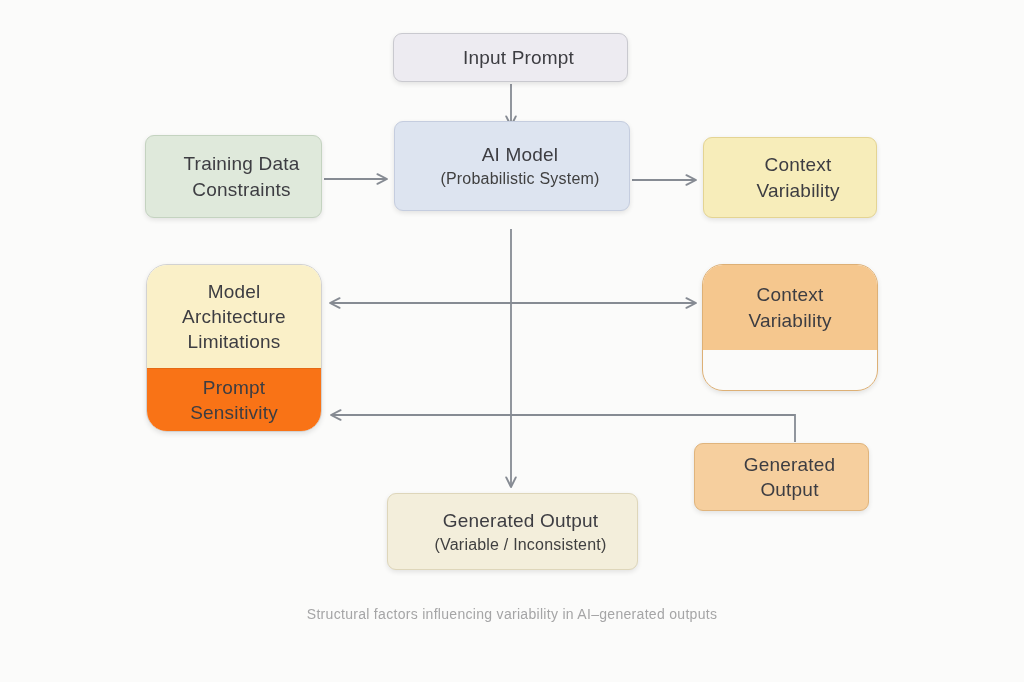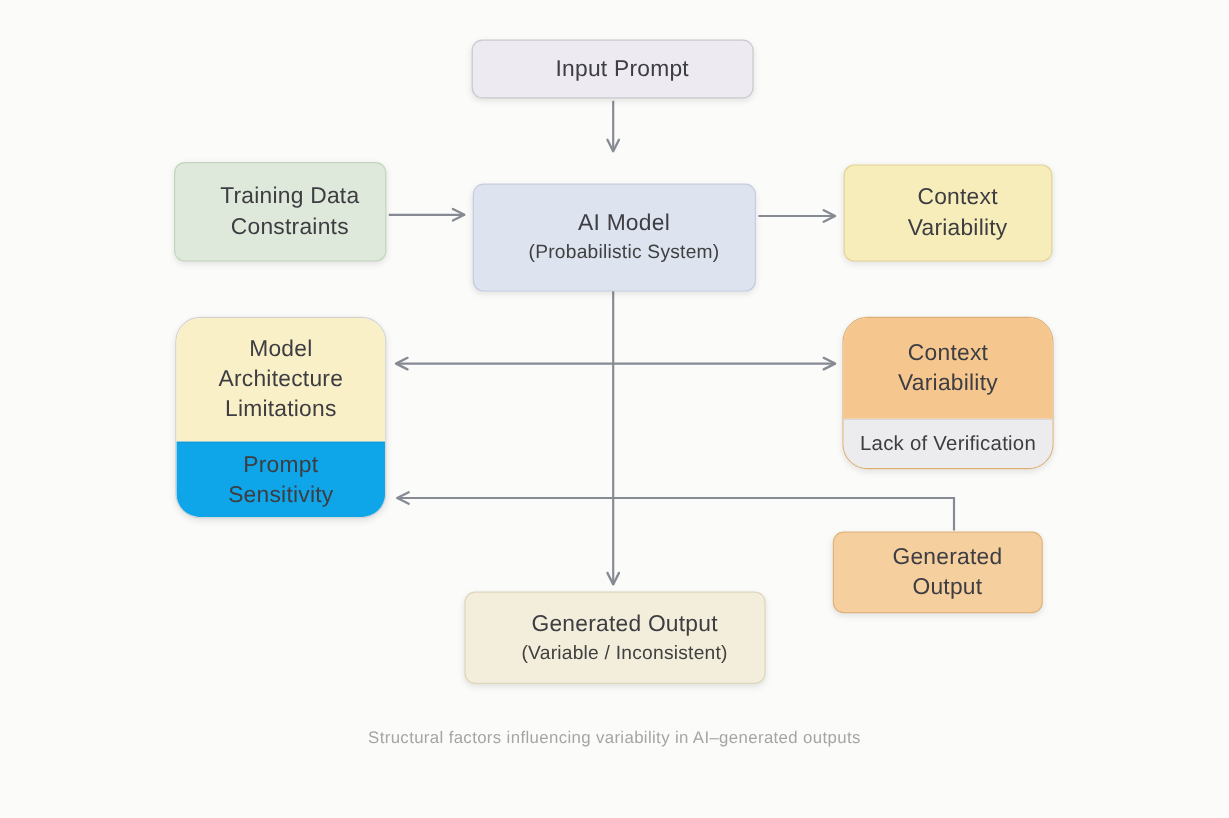--- a/index.html
+++ b/index.html
@@ -100,54 +100,51 @@
       <path d="M632,180 L696,180" class="edge" stroke="#868b93" marker-end="url(#arrowhead)"></path>
       <path d="M330,303 L696,303" class="edge" stroke="#868b93" marker-end="url(#arrowhead)" marker-start="url(#arrowhead)"></path>
       <path d="M511,229 L511,487" class="edge" stroke="#868b93" marker-end="url(#arrowhead)"></path>
       <path d="M795,442 L795,415 L331,415" class="edge" stroke="#868b93" marker-end="url(#arrowhead)"></path>
     </svg>
 
   <div class="node" style="left: 393px; top: 33px; width: 235px; height: 49px; border-color: rgb(201, 201, 207); background: rgb(237, 235, 241);">
     <div class="label">Input Prompt</div>
   </div>
 
-  <div class="node" style="left: 394px; top: 153px; width: 236px; height: 90px; border-color: rgb(197, 205, 223); background: rgb(221, 228, 240);">
+  <div class="node" style="left: 394px; top: 121px; width: 236px; height: 90px; border-color: rgb(197, 205, 223); background: rgb(221, 228, 240);">
     <div class="label">AI Model</div>
     <div class="sublabel">(Probabilistic System)</div>
   </div>
 
   <div class="node" style="left: 145px; top: 135px; width: 177px; height: 83px; border-color: rgb(196, 211, 192); background: rgb(223, 233, 219);">
     <div class="label">Training Data
 Constraints</div>
   </div>
 
   <div class="node" style="left: 703px; top: 137px; width: 174px; height: 81px; border-color: rgb(228, 212, 147); background: rgb(247, 237, 186);">
     <div class="label">Context
 Variability</div>
   </div>
 
   <div class="stack" style="left:146px;top:264px;width:176px;height:168px;border-color:#d2d2d2;">
     <div class="section" style="height: 104px; background: rgb(250, 240, 200);">
       <div class="label">Model
 Architecture
 Limitations</div>
     </div>
-    <div class="section" style="height: 64px; background: #0ea5e9;">
+    <div class="section" style="height: 64px; background: #f97316;">
       <div class="label">Prompt
 Sensitivity</div>
     </div>
   </div>
 
   <div class="stack" style="left:702px;top:264px;width:176px;height:127px;border-color:#ddb076;">
     <div class="section" style="height: 85px; background: rgb(245, 199, 142);">
       <div class="label">Context
 Variability</div>
-    </div>
-    <div class="section" style="height: 42px; background: rgb(236, 236, 238);">
-      <div class="label small">Lack of Verification</div>
     </div>
   </div>
 
   <div class="node" style="left: 694px; top: 443px; width: 175px; height: 68px; border-color: rgb(224, 180, 124); background: rgb(246, 207, 158);">
     <div class="label">Generated
 Output</div>
   </div>
 
   <div class="node" style="left: 387px; top: 493px; width: 251px; height: 77px; border-color: rgb(222, 214, 186); background: rgb(243, 238, 219);">
     <div class="label">Generated Output</div>

